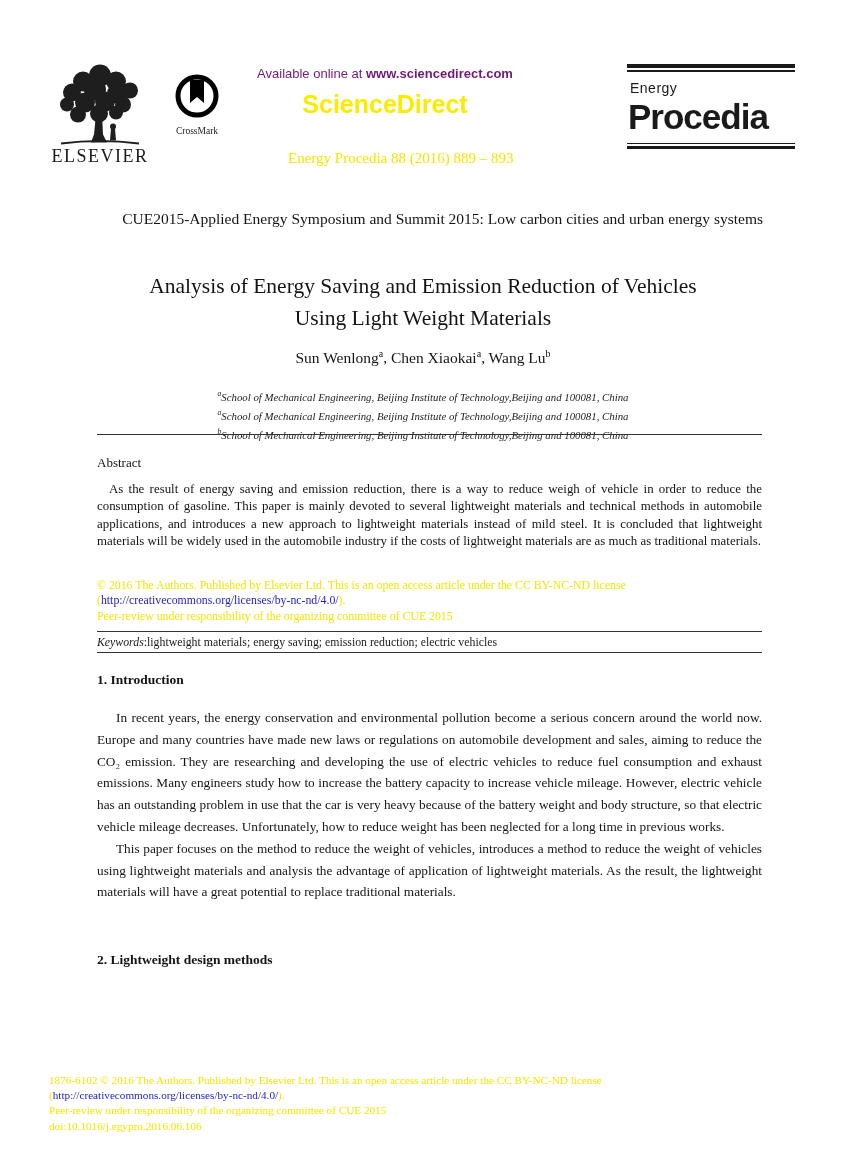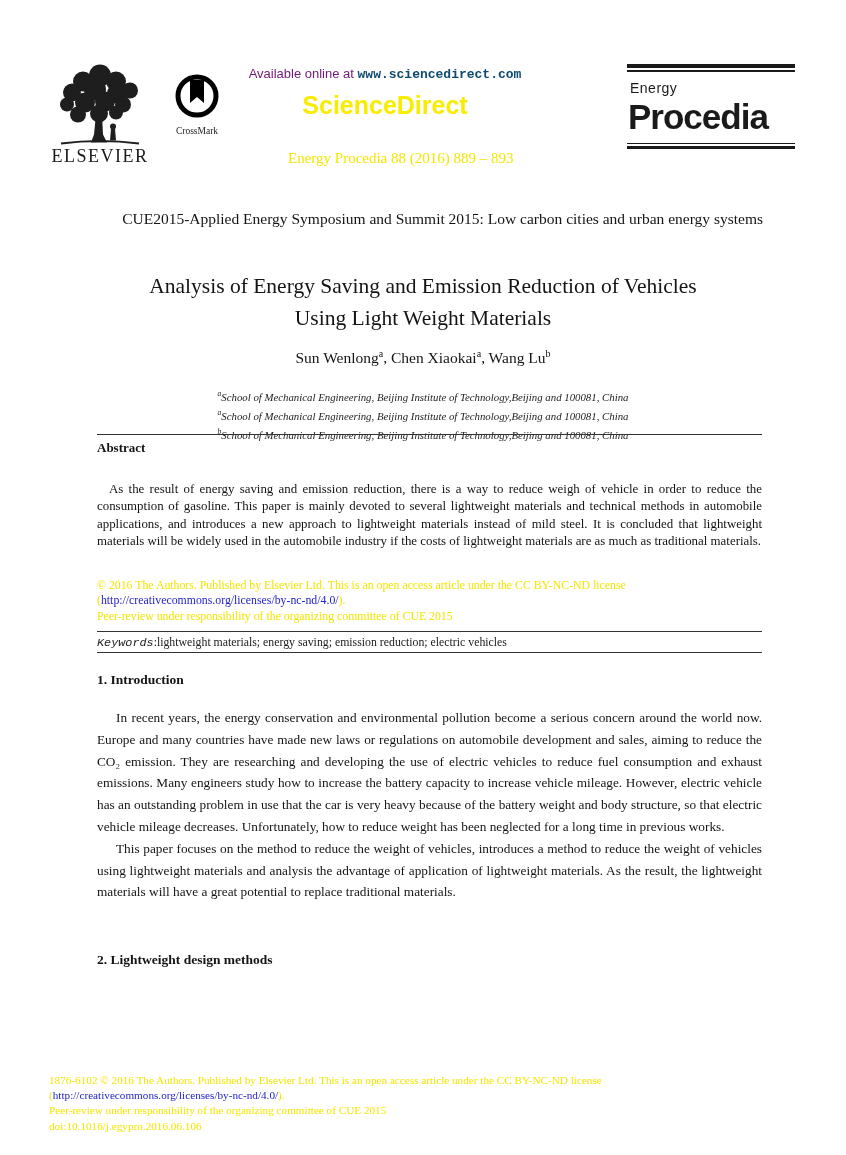--- a/index.html
+++ b/index.html
@@ -11,21 +11,21 @@
 
   
   .elsevier-tree{left:55px;top:62px;width:90px;height:86px;}
   .elsevier-name{left:48px;top:146px;width:104px;text-align:center;
     font-size:18px;letter-spacing:1.5px;color:#1a1a1a;}
   .crossmark{left:171px;top:72px;width:52px;text-align:center;cursor:pointer;}
   .crossmark .cm-label{font-size:9.5px;color:#222;margin-top:2px;font-family:"Liberation Serif",serif;}
   .sd-block{left:240px;top:66px;width:290px;text-align:center;font-family:"Liberation Sans",sans-serif;}
   .sd-line1{font-size:13px;}
   .sd-prefix{color:#701a75;}
-  .sd-url{color:#0c4a6e;font-weight:600;cursor:pointer;font-family:Liberation Mono, monospace;}
+  .sd-url{color:#701a75;font-weight:600;cursor:pointer;}
   .sd-wordmark{font-size:25px;font-weight:700;color:#f8ec00;margin-top:9px;letter-spacing:0px;}
   .citation{left:288px;top:150px;width:330px;font-size:15px;color:#f3e600;}
   .ep-logo{left:627px;top:64px;width:168px;font-family:"Liberation Sans",sans-serif;color:#1a1a1a;}
   .ep-bar-thick{height:4px;background:#1a1a1a;}
   .ep-bar-thin{height:1.5px;background:#1a1a1a;margin-top:2px;}
   .ep-energy{font-size:14px;margin:8px 0 0 3px;letter-spacing:0.5px;}
   .ep-procedia{font-size:35px;font-weight:600;letter-spacing:-1px;margin:1px 0 6px 1px;}
   .ep-bot-thin{height:1.5px;background:#1a1a1a;}
   .ep-bot-thick{height:3px;background:#1a1a1a;margin-top:2px;}
 
@@ -36,27 +36,27 @@
   .authors sup{font-size:10px;}
   .affils{left:83px;top:386px;width:680px;text-align:center;
     font-style:italic;font-size:10.8px;line-height:15.5px;color:#222;}
   .affils sup{font-size:7.5px;}
   .rule{left:97px;width:665px;height:0;border-top:1.2px solid #333;}
   .rule-affil{top:434px;}
   .rule-kw-top{top:631px;}
   .rule-kw-bot{top:652px;}
 
   
-  .abstract-h{left:97px;top:440px;width:665px;font-size:13px;font-weight:700;}
+  .abstract-h{left:97px;top:455px;width:665px;font-size:13px;font-weight:400;}
   .abstract-b{left:97px;top:481px;width:665px;font-size:12.9px;line-height:17.3px;
     text-align:justify;text-indent:12px;}
   .license{left:97px;top:578px;width:680px;font-size:11.8px;line-height:15.3px;color:#f3e600;}
   .lic-url{color:#2323cc;cursor:pointer;}
   .keywords{left:97px;top:635px;width:665px;font-size:11.8px;color:#1a1a1a;}
-  .kw-label{font-style:italic;font-family:Liberation Mono, monospace;}
+  .kw-label{font-style:italic;}
 
   
   .intro-h{left:97px;top:672px;width:665px;font-size:13.5px;font-weight:700;}
   .bodytext{left:97px;top:707px;width:665px;font-size:13.3px;line-height:21.8px;text-align:justify;}
   .bodytext p{margin:0;text-indent:19px;}
   .sec2-h{left:97px;top:952px;width:665px;font-size:13.5px;font-weight:700;}
 
   
   .footer{left:49px;top:1073px;width:720px;font-size:11.2px;line-height:15.2px;color:#f3e600;}
 </style>

